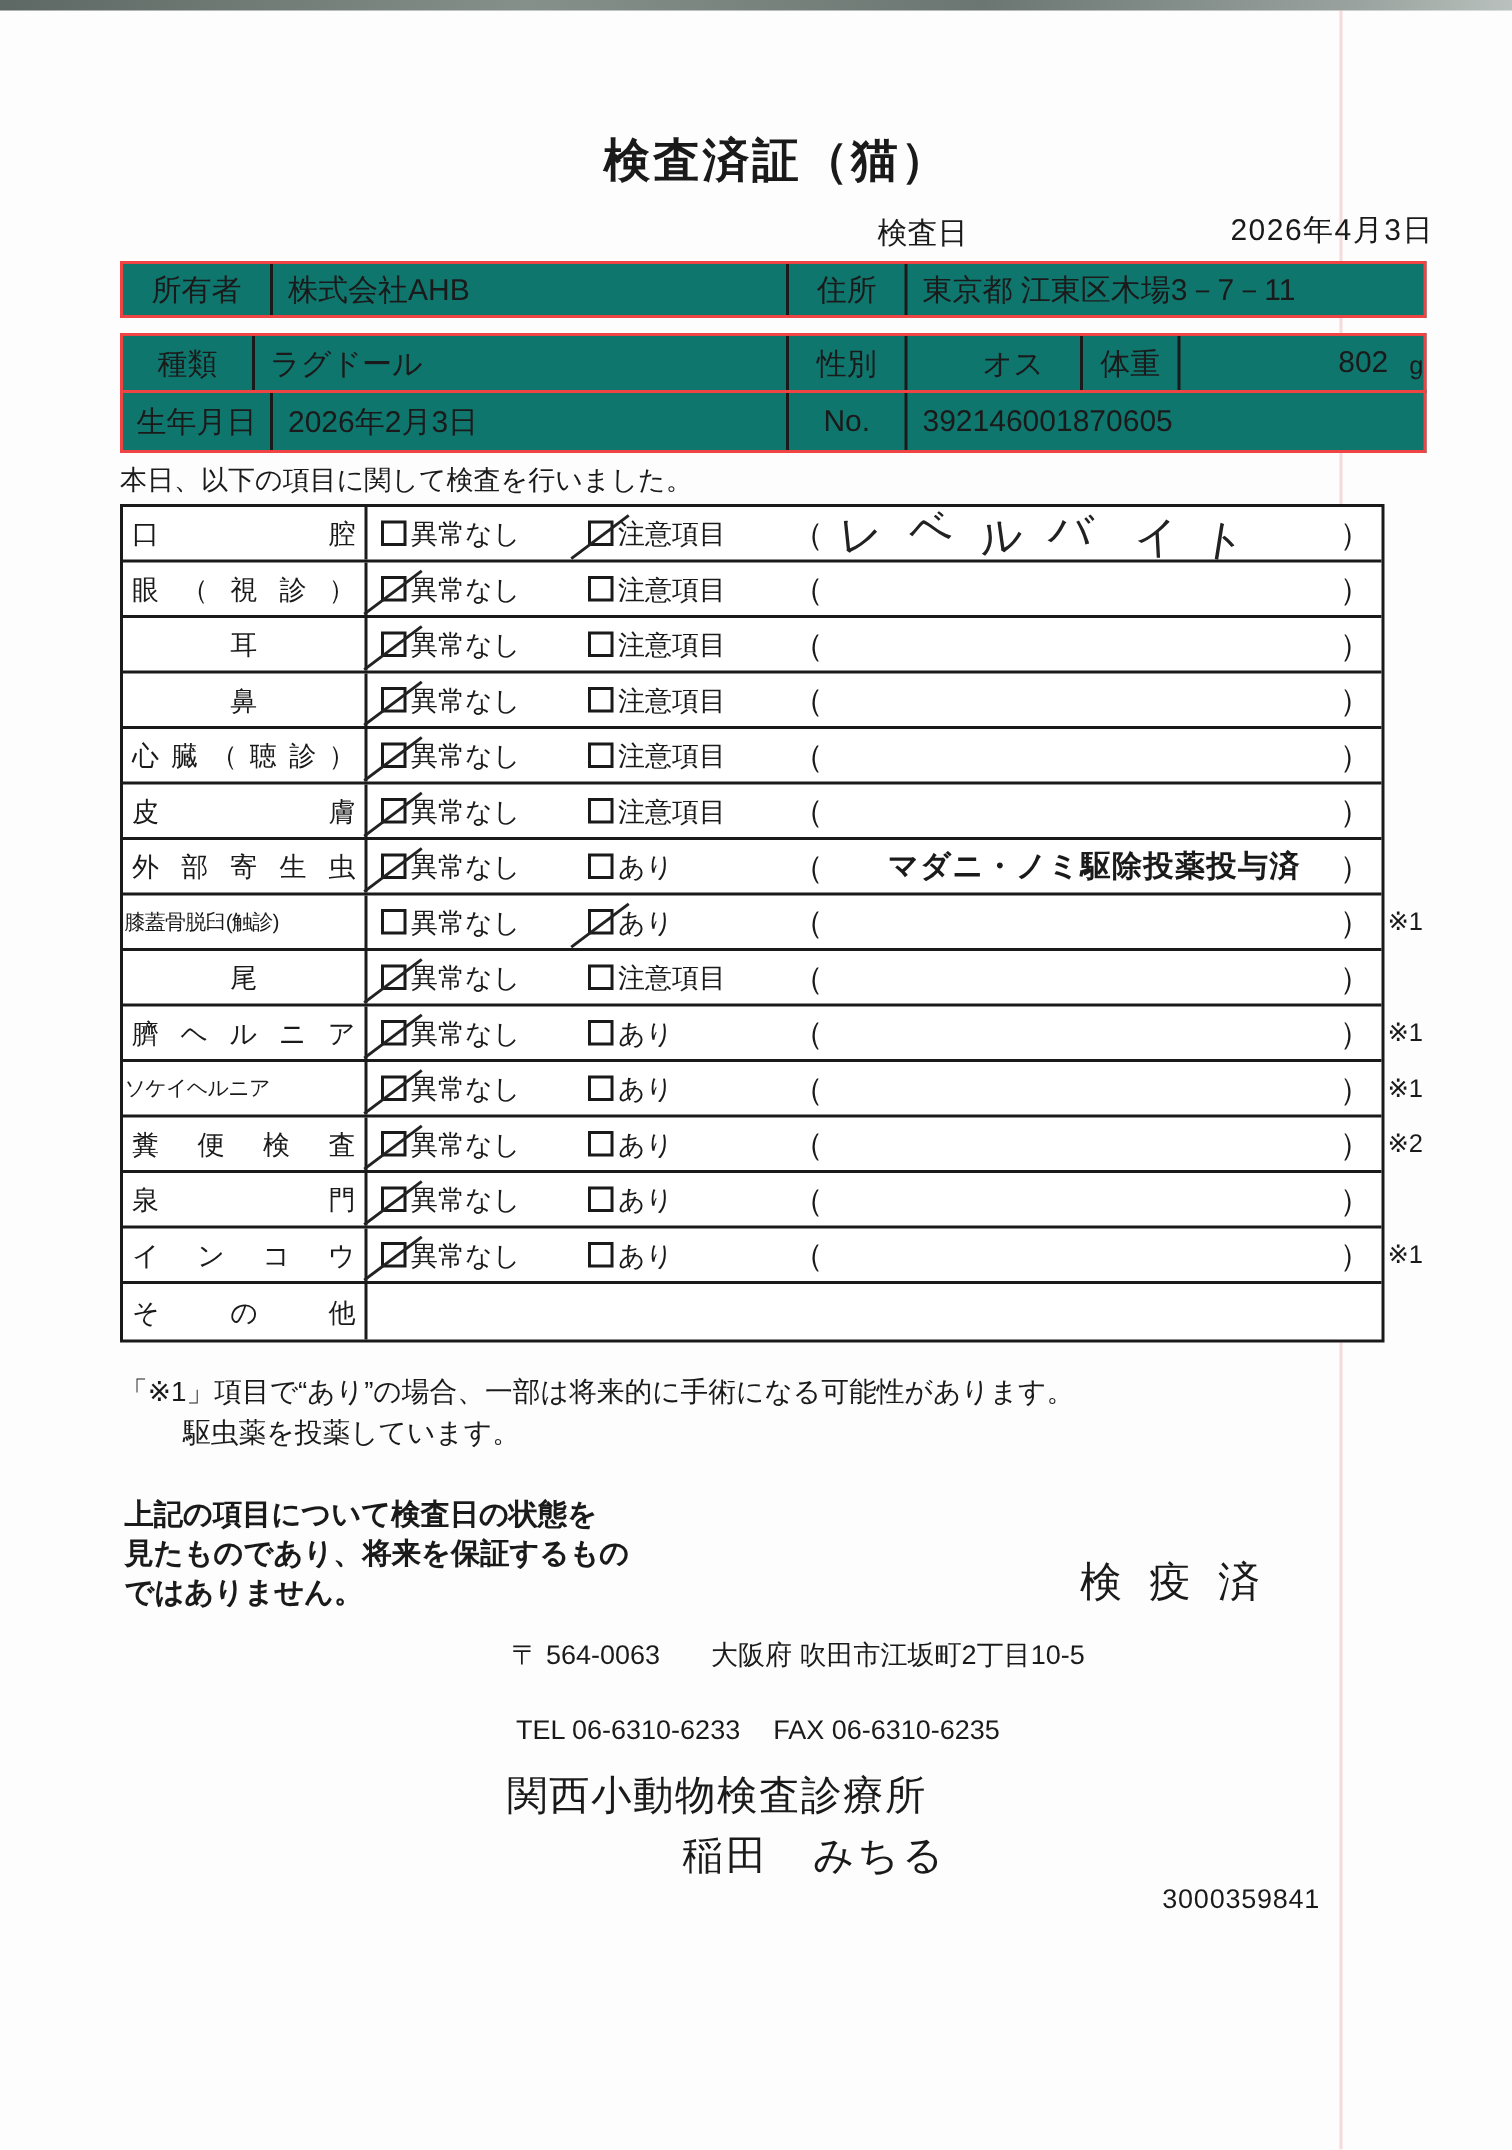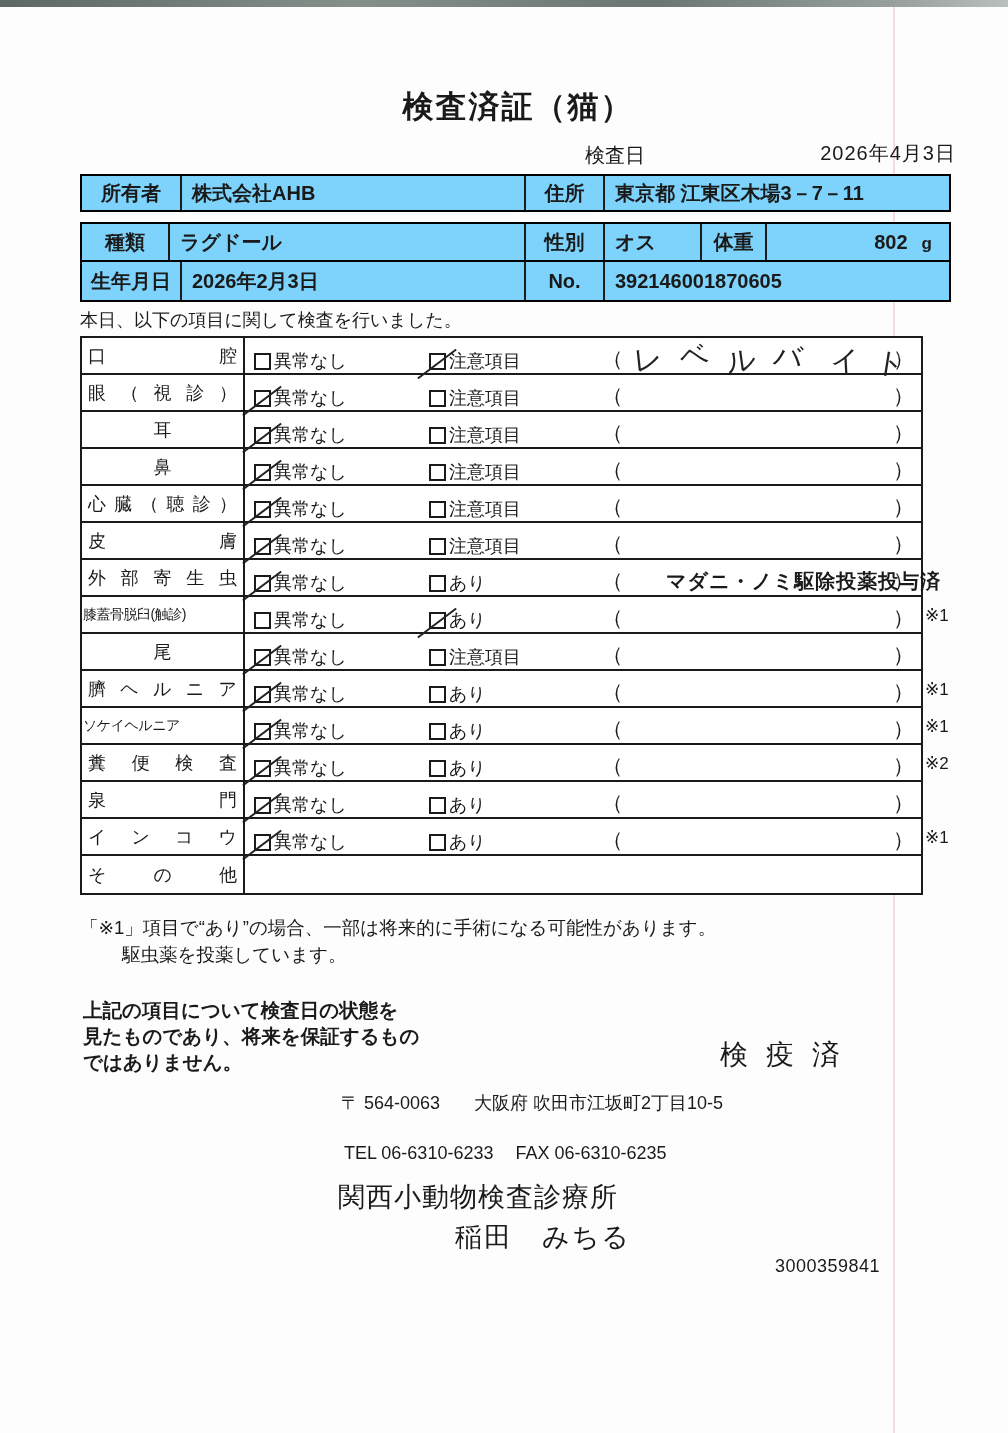--- a/index.html
+++ b/index.html
@@ -25,39 +25,39 @@
   
   .doc-title {
     position:absolute; top:86px; left:0; width:1008px;
     text-align:center; text-indent:28px;
     font-size:31px; font-weight:bold; letter-spacing:2px;
   }
   .insp-date-label { position:absolute; top:142px; left:585px; font-size:20px; }
   .insp-date-value { position:absolute; top:140px; right:52px; font-size:20px; letter-spacing:1px; }
 
   
-  .itbl { position:absolute; display:flex; border:2px solid #000000; background:#7dd3fc; box-sizing:border-box;font-weight:bold; }
+  .itbl { position:absolute; display:flex; border:2px solid #ef4444; background:#0f766e; box-sizing:border-box; }
   .itbl .cell {
     display:flex; align-items:center; box-sizing:border-box;
     font-size:20px; white-space:nowrap; overflow:hidden;
   }
   .itbl .cell.br { border-right:2px solid #1a1a1a; }
   .itbl .cell.lab { justify-content:center; }
   .itbl .cell.val { padding-left:10px; }
 
   .t1 { left:80px; top:174px; width:871px; height:38px; }
   .t2a { left:80px; top:222px; width:871px; height:40px; }
   .t2b { left:80px; top:260px; width:871px; height:42px; }
 
   .w100 { width:100px; flex:none; } .w88 { width:88px; flex:none; }
   .w344 { width:344px; flex:none; } .w356 { width:356px; flex:none; }
-  .w79 { width:79px; flex:none; }  .w97 { width:97px; flex:none; }
+  .w79 { width:79px; flex:none; }  .w97 { width:77px; flex:none;margin-left:40px; }
   .w65 { width:65px; flex:none; }  .wfl { flex:1;border-radius:17px; }
 
-  .weight-val { justify-content:flex-end; padding-right:17px; gap:14px; }
+  .weight-val { justify-content:flex-end; padding-right:0; gap:14px; }
   .weight-unit { font-size:17px; transform:translateY(2px); }
 
   .intro-line { position:absolute; left:80px; top:308px; font-size:18px; }
 
   
   .chk-table {
     position:absolute; left:80px; top:336px; width:843px;
     border:2px solid #1a1a1a; background:#fff; box-sizing:border-box;
   }
   .chk-row {
@@ -68,21 +68,21 @@
   .chk-label {
     width:163px; flex:none; box-sizing:border-box;
     border-right:2px solid #1a1a1a;
     display:flex; align-items:center;
     font-size:18px; white-space:nowrap;
   }
   .chk-label.spread { justify-content:space-between; padding:0 6px; }
   .chk-label.center { justify-content:center; }
   .chk-label.fill   { padding:0 1px; font-size:14px; letter-spacing:-0.5px; }
 
-  .chk-content { flex:1; display:flex; align-items:flex-end; padding-left:9px; min-width:0;gap:37px; }
+  .chk-content { flex:1; display:flex; align-items:center; padding-left:9px; min-width:0; }
   .opt { display:flex; align-items:center; flex:none; }
   .opt1 { width:138px; } .opt2 { width:136px; }
   .opt-label { font-size:18px; margin-left:3px; white-space:nowrap; }
 
   .cbx {
     display:inline-block; width:13px; height:13px; flex:none;
     border:2px solid #1a1a1a; position:relative; background:#fff;
   }
   .cbx.checked::after {
     content:""; position:absolute; left:-18px; top:8px; width:48px;

